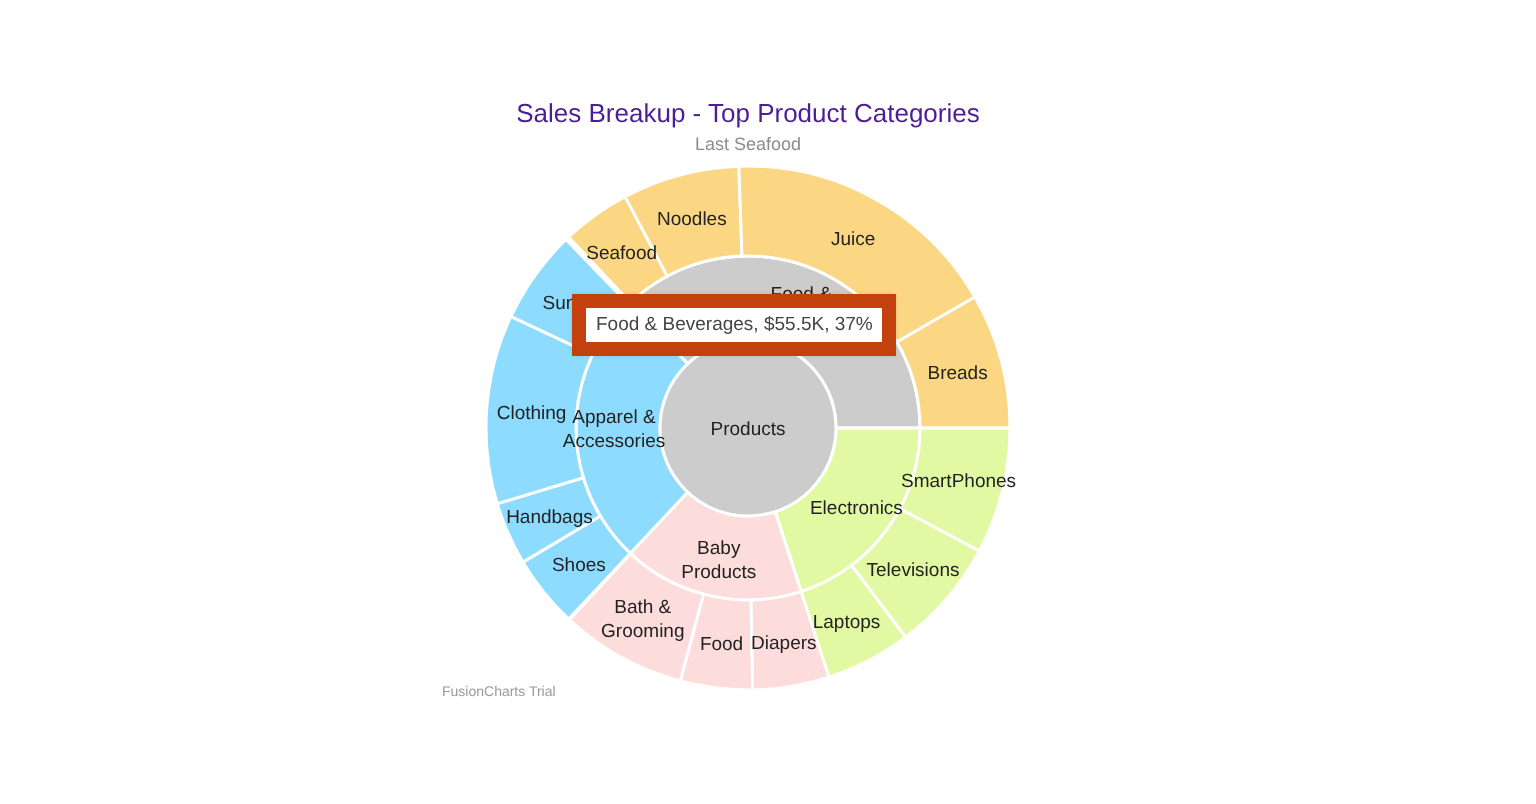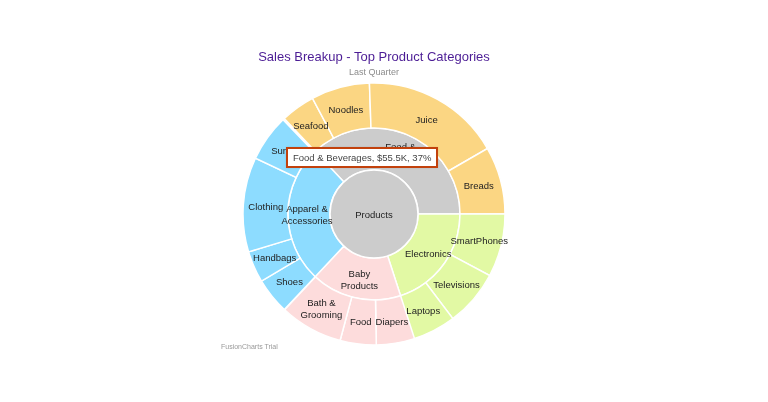--- a/index.html
+++ b/index.html
@@ -4,30 +4,30 @@
   <style>
     html, body { margin:0; padding:0; background:#ffffff; }
     body { width:768px; height:402px; position:relative; overflow:hidden;
            font-family:"Liberation Sans", "DejaVu Sans", sans-serif; }
     .title { position:absolute; left:0; width:748px; top:49px; text-align:center;
              font-size:13px; color:#4c1d95; }
     .subtitle { position:absolute; left:0; width:748px; top:67px; text-align:center;
                 font-size:9px; color:#8c8c8c; }
     svg { position:absolute; left:0; top:0; }
     .lbl { font-size:9.5px; fill:#222; font-family:"Liberation Sans", "DejaVu Sans", sans-serif; }
-    .tooltip { position:absolute; left:286px; top:147px; background:#ffffff; border:2px solid #c2410c;
+    .tooltip { position:absolute; left:286px; top:147px; background:#ffffff; border:7px solid #c2410c;
                font-size:9.5px; color:#444; padding:3px 5px; white-space:nowrap;
                box-shadow:0 0 2px rgba(0,0,0,0.1); }
     .watermark { position:absolute; left:221px; top:343px; font-size:7px; color:#999; }
   </style>
 </head>
 <body>
 
 <div class="title">Sales Breakup - Top Product Categories</div>
-<div class="subtitle">Last Quarter</div>
+<div class="subtitle">Last Seafood</div>
 
 <svg id="sunburst" width="768" height="402" viewBox="0 0 768 402">
     <path d="M315.1289488901328,151.3086980417586 A86,86 0 0 1 460,214.00000000000003 L418,214 A44,44 0 0 0 343.87992733913774,181.92538039345789 Z" fill="#cccccc" stroke="#ffffff" stroke-width="1.5"></path>
     <path d="M284.32432912334184,118.50510980779505 A131,131 0 0 1 312.49922527504833,98.33386533548055 L333.6254456004134,138.06650701413227 A86,86 0 0 0 315.1289488901328,151.3086980417586 Z" fill="#fbd683" stroke="#ffffff" stroke-width="1.5"></path>
     <path d="M312.49922527504833,98.33386533548055 A131,131 0 0 1 369.4281659319724,83.07980166049845 L370.99864328358495,128.05238887635778 A86,86 0 0 0 333.6254456004134,138.06650701413227 Z" fill="#fbd683" stroke="#ffffff" stroke-width="1.5"></path>
     <path d="M369.4281659319724,83.07980166049845 A131,131 0 0 1 487.4493278957615,148.5 L448.47818472546174,171 A86,86 0 0 0 370.99864328358495,128.05238887635778 Z" fill="#fbd683" stroke="#ffffff" stroke-width="1.5"></path>
     <path d="M487.4493278957615,148.5 A131,131 0 0 1 505,214 L460,214 A86,86 0 0 0 448.47818472546174,171 Z" fill="#fbd683" stroke="#ffffff" stroke-width="1.5"></path>
     <path d="M460,214.00000000000003 A86,86 0 0 1 400.57546151624547,295.7908604013832 L387.59674775249766,255.84648671698676 A44,44 0 0 0 418,214 Z" fill="#e2f9a4" stroke="#ffffff" stroke-width="1.5"></path>
     <path d="M505,214.00000000000003 A131,131 0 0 1 489.6661346645194,275.5007747249517 L449.9334929858677,254.37455439958663 A86,86 0 0 0 460,214.00000000000003 Z" fill="#e2f9a4" stroke="#ffffff" stroke-width="1.5"></path>
     <path d="M489.6661346645194,275.5007747249517 A131,131 0 0 1 452.83776803291835,318.62125181619535 L425.7560919910762,282.68265386406716 A86,86 0 0 0 449.9334929858677,254.37455439958663 Z" fill="#e2f9a4" stroke="#ffffff" stroke-width="1.5"></path>

